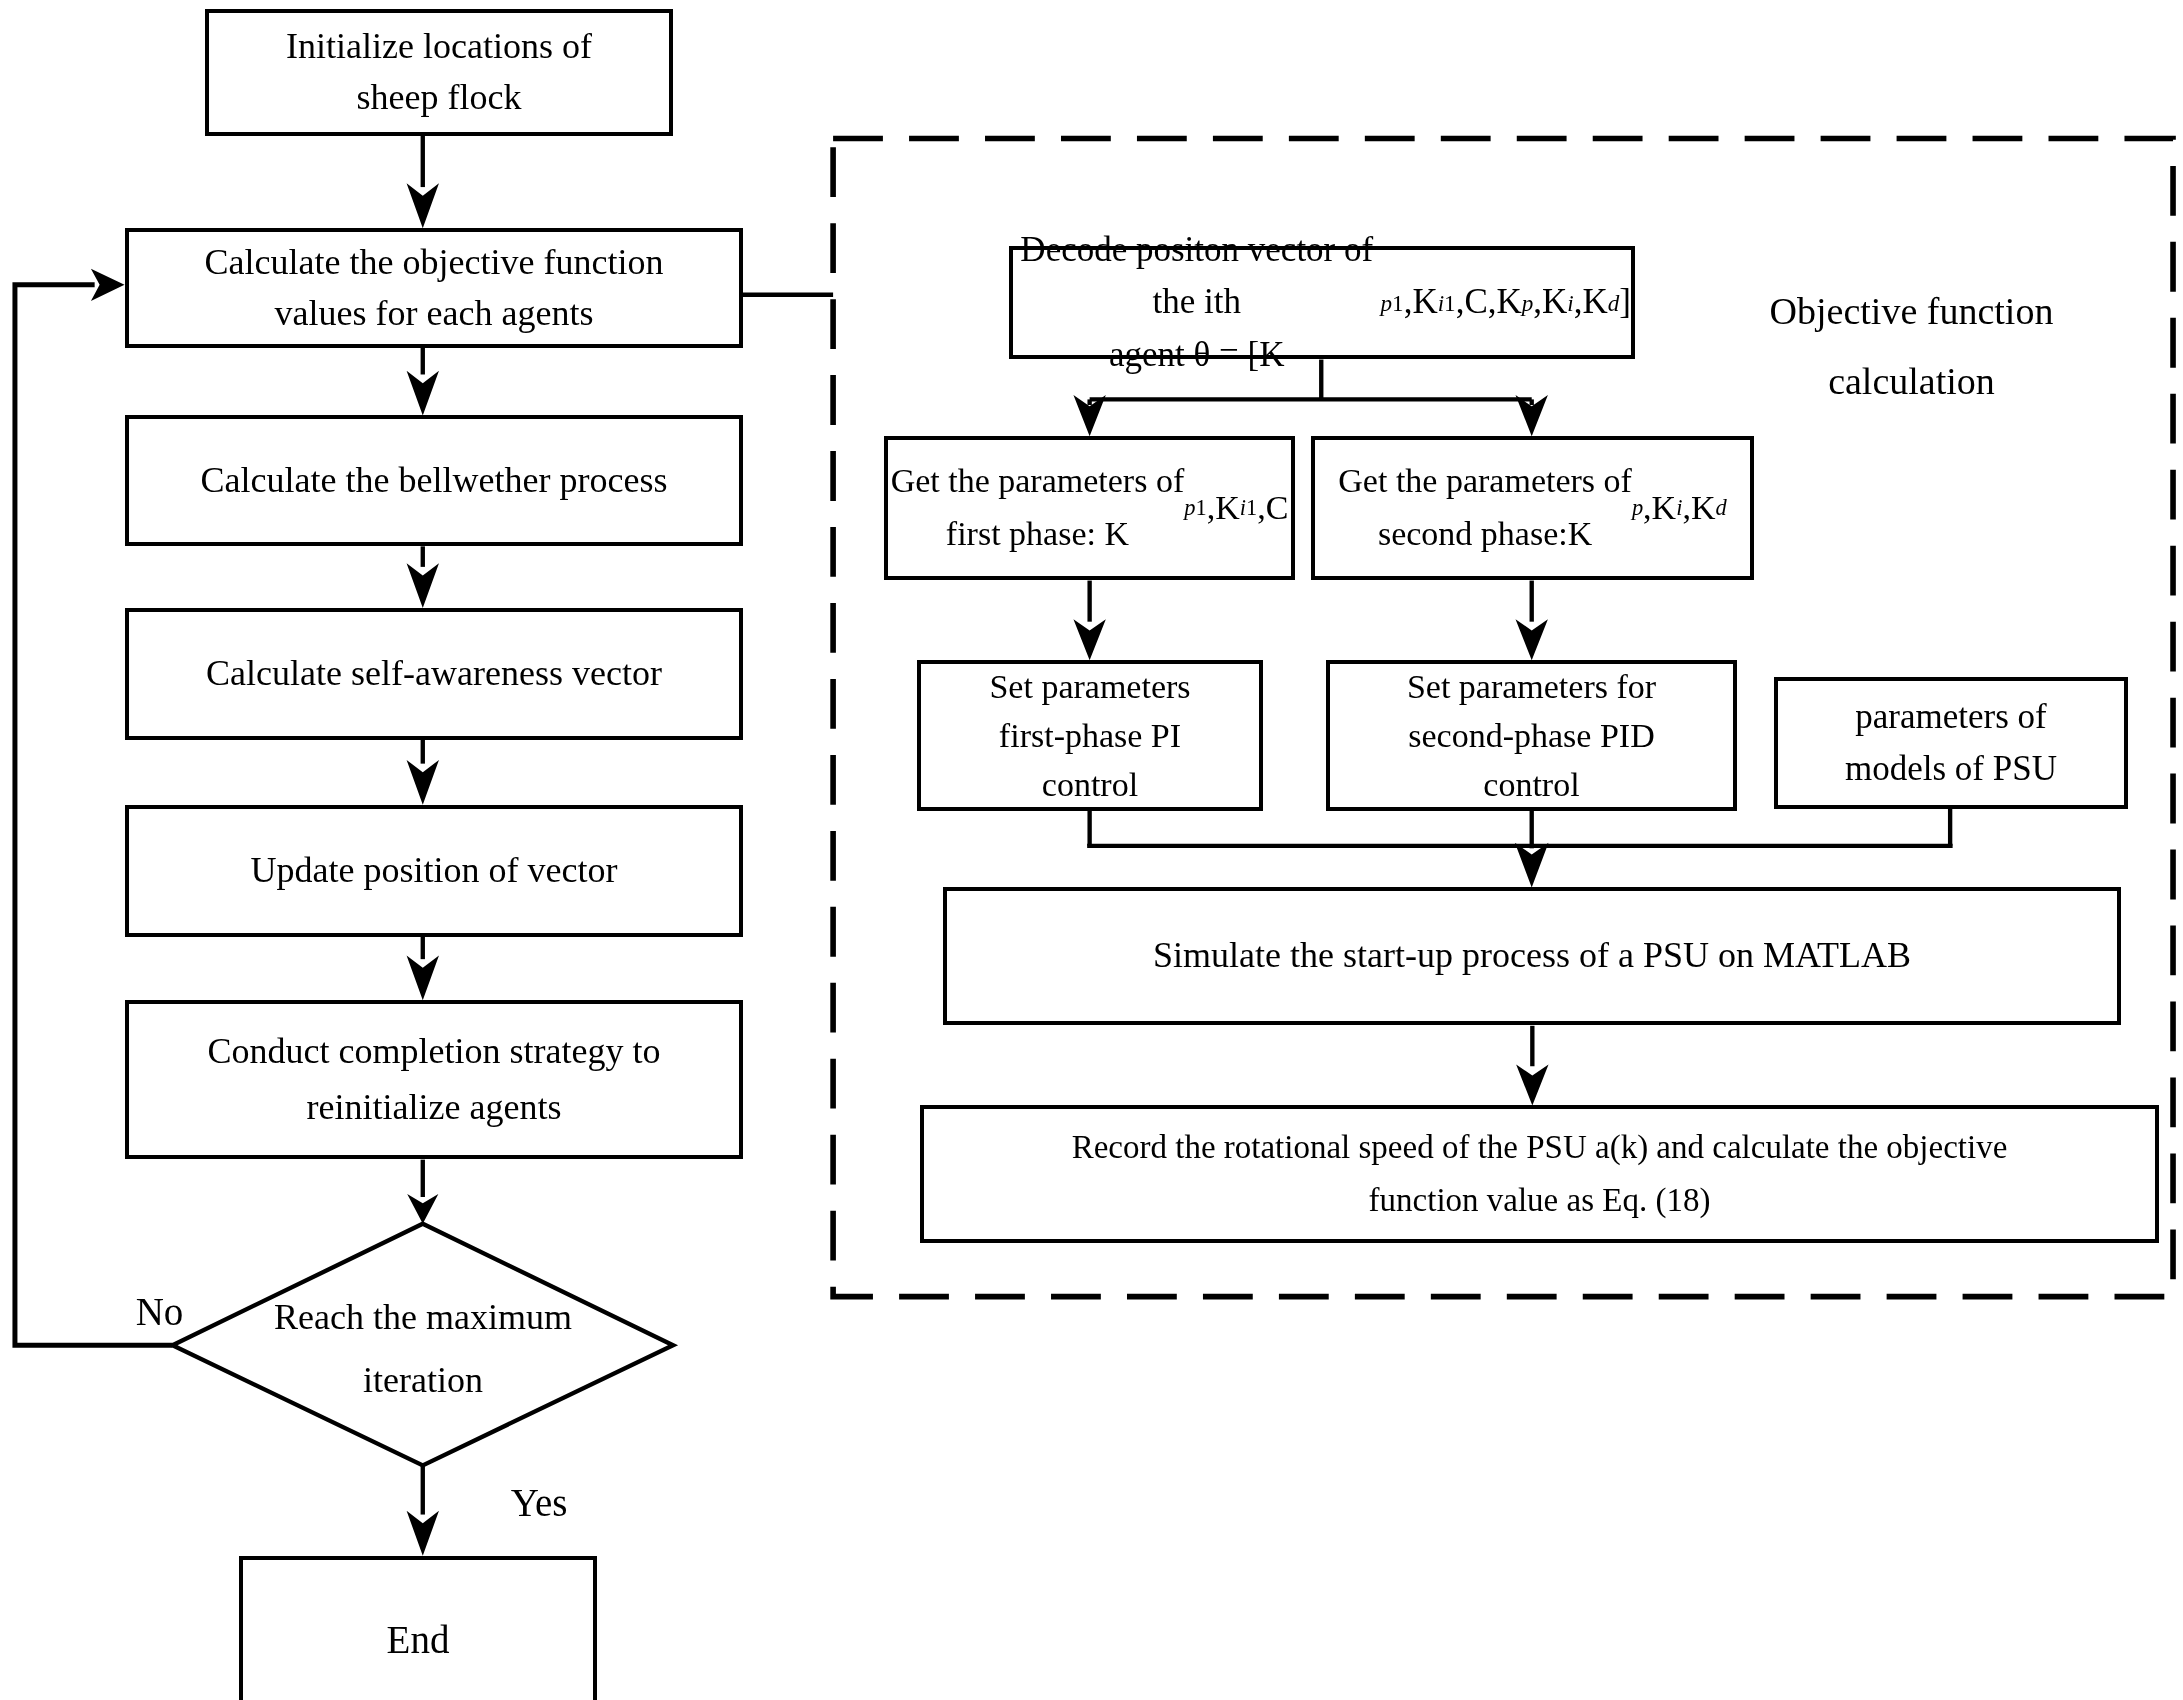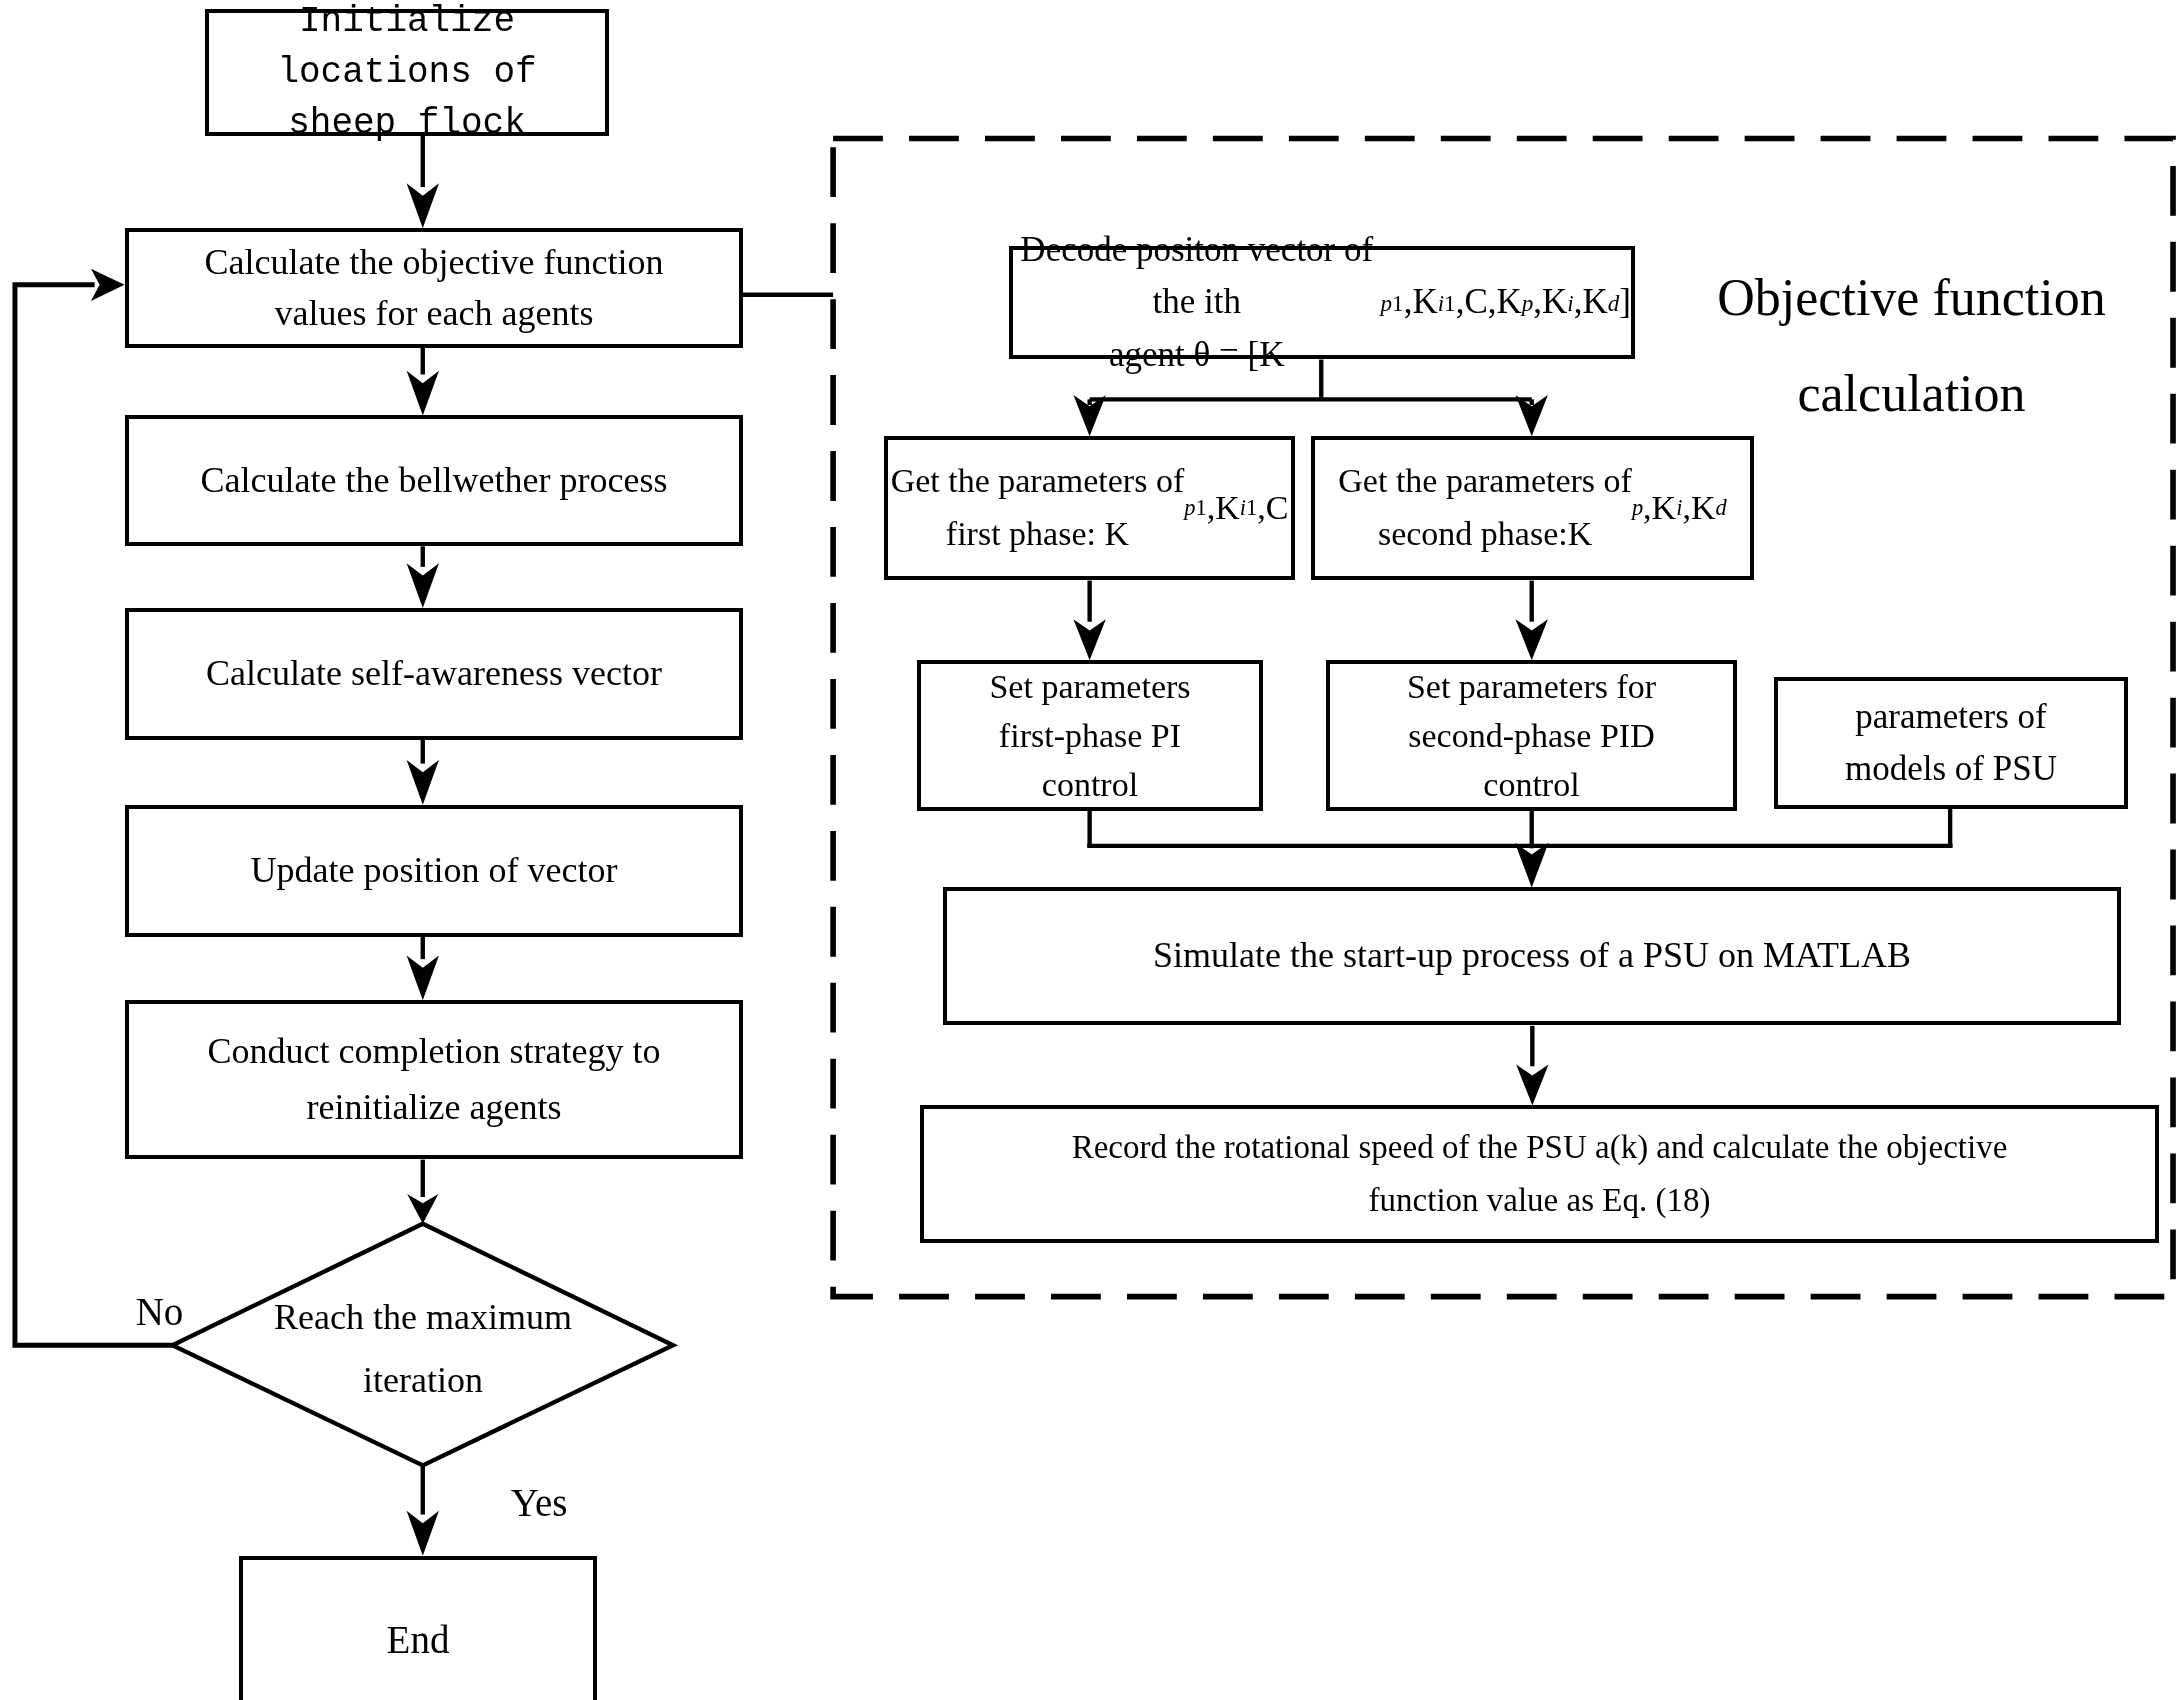--- a/index.html
+++ b/index.html
@@ -20,32 +20,32 @@
     border:4.4px solid var(--ink); background:var(--paper);
     display:flex; align-items:center; justify-content:center;
     text-align:center; font-size:36px; line-height:1.42;
   }
   .lbl{
     position:absolute; display:flex; align-items:center; justify-content:center;
     text-align:center; font-size:39px; background:transparent;
   }
   sub{font-size:66%; line-height:0;}
   
-  #box-init   {left:205px;  top:8.7px;   width:404px;  height:127px;font-family:Liberation Mono, monospace;}
+  #box-init   {left:205px;  top:8.7px;   width:468px;  height:127px;}
   #box-calc   {left:125px;  top:228px;  width:618px;  height:120px;}
   #box-bell   {left:125px;  top:415px;  width:618px;  height:131px;}
   #box-self   {left:125px;  top:608px;  width:618px;  height:132px;}
   #box-update {left:125px;  top:805px; width:618px;  height:132px;}
   #box-comp   {left:125px;  top:1000px; width:618px;  height:159px; line-height:1.55;}
   #box-end    {left:239px;  top:1556px; width:358px;  height:167px; font-size:39px;}
   #diamond-label{left:236px; top:1286px; width:374px; height:125px; font-size:36px; line-height:1.75;}
   #lbl-no     {left:116px;  top:1282px; width:87px;  height:59px;}
   #lbl-yes    {left:483px;  top:1473px; width:112px;  height:59px;}
   
-  #sp-title   {left:1650px; top:265px;  width:523px;  height:162px; font-size:52px; line-height:1.85;}
+  #sp-title   {left:1650px; top:265px;  width:523px;  height:162px; font-size:38px; line-height:1.85;}
   #box-decode {left:1009px; top:246px;  width:626px; height:113px; font-size:35px; line-height:1.5;}
   #box-get1   {left:884px; top:436px;  width:411px;  height:144px; font-size:34px; line-height:1.55;}
   #box-get2   {left:1311px; top:436px;  width:443px;  height:144px; font-size:34px; line-height:1.55;}
   #box-set1   {left:917px; top:660px; width:346px;  height:151px; font-size:34px; line-height:1.45;}
   #box-set2   {left:1326px; top:660px; width:411px;  height:151px; font-size:34px; line-height:1.45;}
   #box-psu    {left:1774px; top:669px; width:354px;  height:132px; font-size:35px; line-height:1.5;margin-top:8px;}
   #box-sim    {left:943px; top:887px; width:1178px; height:138px; font-size:36px;}
   #box-rec    {left:904px; top:1105px; width:1239px; height:138px; font-size:33px; line-height:1.6;margin-left:16px;}
 </style>
 </head>

